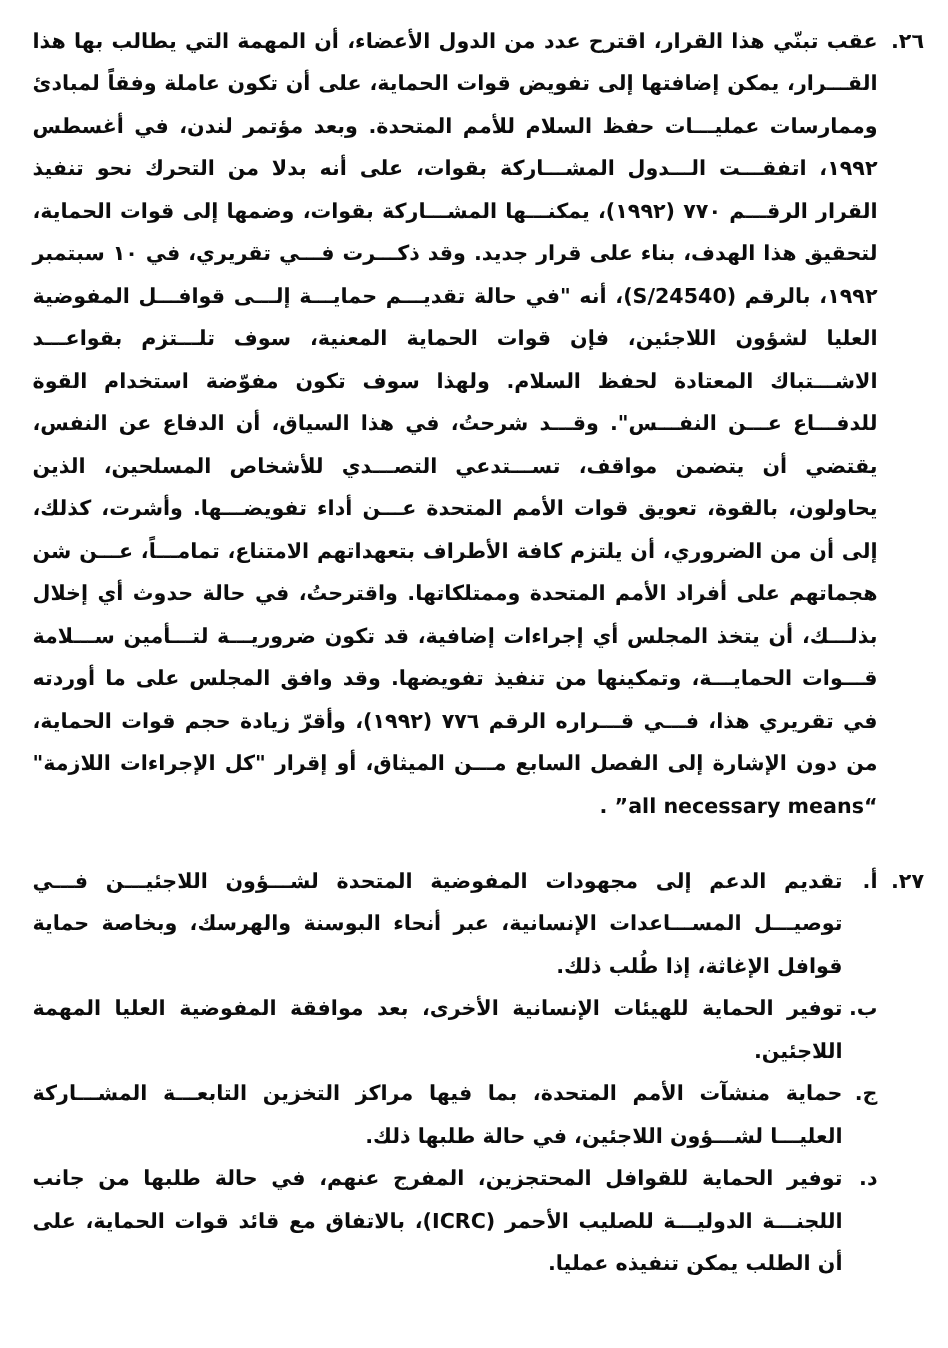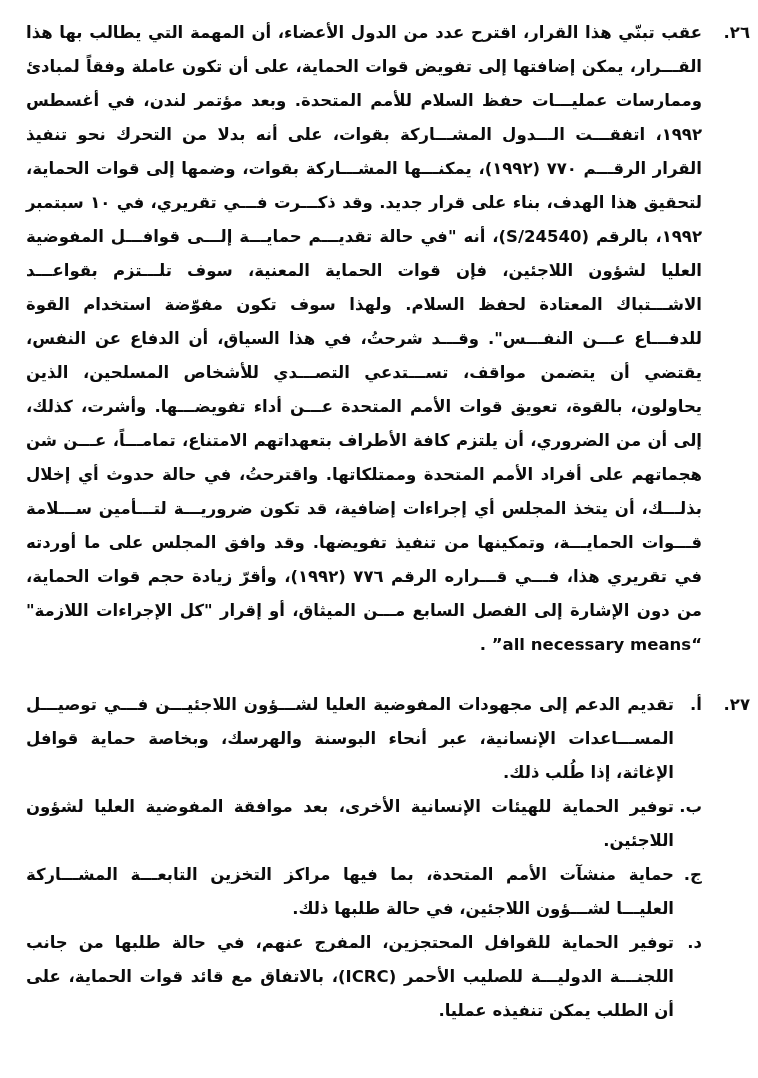--- a/index.html
+++ b/index.html
@@ -21,21 +21,21 @@
     line-height: 34px;
     padding: 16px 8px 0 26px;
     overflow: hidden;
   }
   .para {
     display: flex;
     margin: 0 0 26px 0;
   }
   .para-num {
     flex: 0 0 48px;
-    text-align: right;
+    text-align: center;
     white-space: nowrap;
   }
   .para-body {
     flex: 1 1 auto;
     text-align: justify;
   }
   .intro {
     text-align: justify;
   }
   .item {
@@ -58,25 +58,25 @@
   <div class="para">
     <div class="para-num">٢٦.</div>
     <div class="para-body">عقب تبنّي هذا القرار، اقترح عدد من الدول الأعضاء، أن المهمة التي يطالب بها هذا القـــرار، يمكن إضافتها إلى تفويض قوات الحماية، على أن تكون عاملة وفقاً لمبادئ وممارسات عمليـــات حفظ السلام للأمم المتحدة. وبعد مؤتمر لندن، في أغسطس ١٩٩٢، اتفقـــت الـــدول المشـــاركة بقوات، على أنه بدلا من التحرك نحو تنفيذ القرار الرقـــم ٧٧٠ (١٩٩٢)، يمكنـــها المشـــاركة بقوات، وضمها إلى قوات الحماية، لتحقيق هذا الهدف، بناء على قرار جديد. وقد ذكـــرت فـــي تقريري، في ١٠ سبتمبر ١٩٩٢، بالرقم (S/24540)، أنه "في حالة تقديـــم حمايـــة إلـــى قوافـــل المفوضية العليا لشؤون اللاجئين، فإن قوات الحماية المعنية، سوف تلـــتزم بقواعـــد الاشـــتباك المعتادة لحفظ السلام. ولهذا سوف تكون مفوّضة استخدام القوة للدفـــاع عـــن النفـــس". وقـــد شرحتُ، في هذا السياق، أن الدفاع عن النفس، يقتضي أن يتضمن مواقف، تســـتدعي التصـــدي للأشخاص المسلحين، الذين يحاولون، بالقوة، تعويق قوات الأمم المتحدة عـــن أداء تفويضـــها. وأشرت، كذلك، إلى أن من الضروري، أن يلتزم كافة الأطراف بتعهداتهم الامتناع، تمامـــاً، عـــن شن هجماتهم على أفراد الأمم المتحدة وممتلكاتها. واقترحتُ، في حالة حدوث أي إخلال بذلـــك، أن يتخذ المجلس أي إجراءات إضافية، قد تكون ضروريـــة لتـــأمين ســـلامة قـــوات الحمايـــة، وتمكينها من تنفيذ تفويضها. وقد وافق المجلس على ما أوردته في تقريري هذا، فـــي قـــراره الرقم ٧٧٦ (١٩٩٢)، وأقرّ زيادة حجم قوات الحماية، من دون الإشارة إلى الفصل السابع مـــن الميثاق، أو إقرار "كل الإجراءات اللازمة" “all necessary means” .</div>
   </div>
 
   <div class="para">
     <div class="para-num">٢٧.</div>
     <div class="para-body">
       <div class="item">
         <div class="item-label">أ.</div>
-        <div class="item-text">تقديم الدعم إلى مجهودات المفوضية العليا لشـــؤون اللاجئيـــن فـــي توصيـــل المســـاعدات الإنسانية، عبر أنحاء البوسنة والهرسك، وبخاصة حماية قوافل الإغاثة، إذا طُلب ذلك.</div>
+        <div class="item-text">تقديم الدعم إلى مجهودات المفوضية المتحدة لشـــؤون اللاجئيـــن فـــي توصيـــل المســـاعدات الإنسانية، عبر أنحاء البوسنة والهرسك، وبخاصة حماية قوافل الإغاثة، إذا طُلب ذلك.</div>
       </div>
       <div class="item">
         <div class="item-label">ب.</div>
-        <div class="item-text">توفير الحماية للهيئات الإنسانية الأخرى، بعد موافقة المفوضية العليا لشؤون اللاجئين.</div>
+        <div class="item-text">توفير الحماية للهيئات الإنسانية الأخرى، بعد موافقة المفوضية العليا المهمة اللاجئين.</div>
       </div>
       <div class="item">
         <div class="item-label">ج.</div>
         <div class="item-text">حماية منشآت الأمم المتحدة، بما فيها مراكز التخزين التابعـــة المشـــاركة العليـــا لشـــؤون اللاجئين، في حالة طلبها ذلك.</div>
       </div>
       <div class="item">
         <div class="item-label">د.</div>
         <div class="item-text">توفير الحماية للقوافل المحتجزين، المفرج عنهم، في حالة طلبها من جانب اللجنـــة الدوليـــة للصليب الأحمر (ICRC)، بالاتفاق مع قائد قوات الحماية، على أن الطلب يمكن تنفيذه عمليا.</div>
       </div>
     </div>

